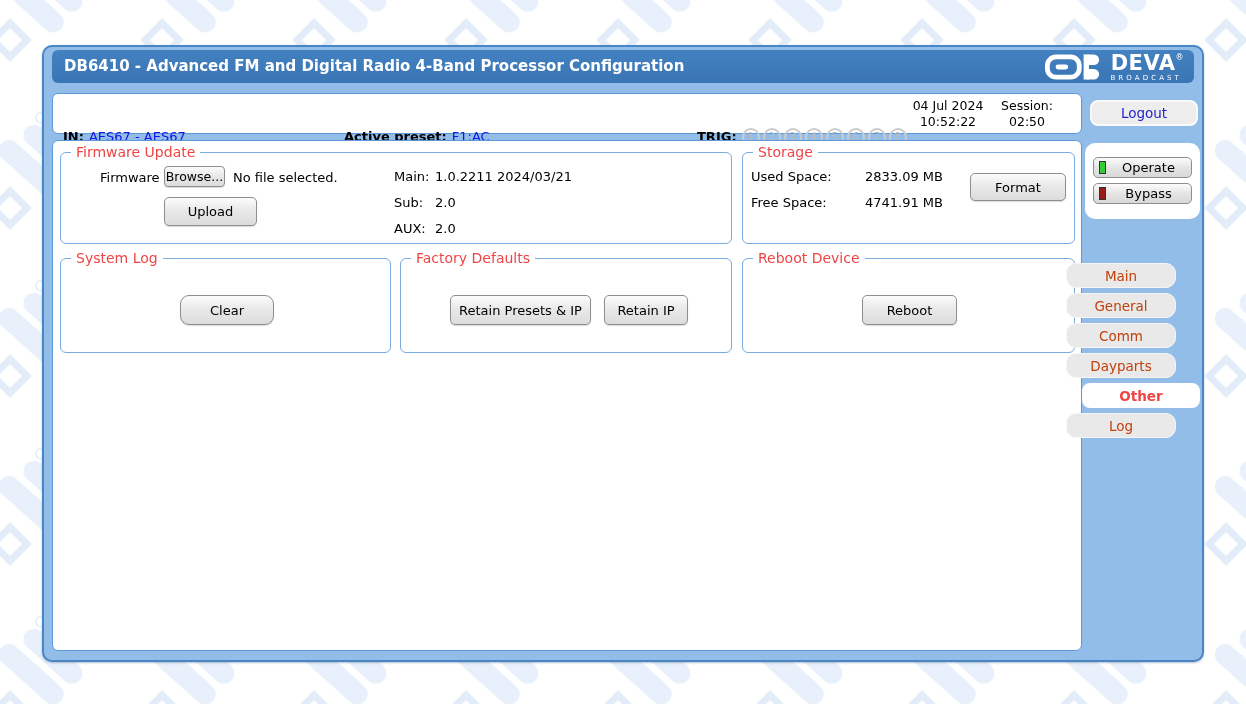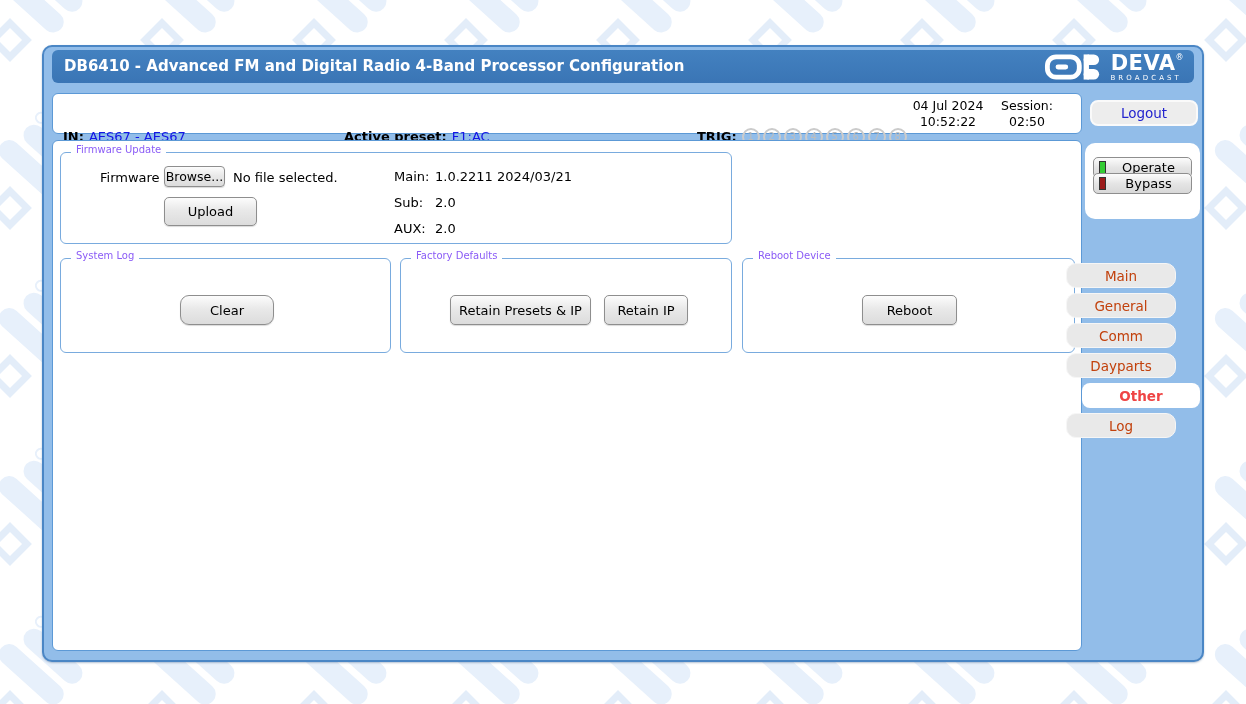--- a/index.html
+++ b/index.html
@@ -62,21 +62,21 @@
     color:#2323CE;font-size:13.5px;cursor:pointer;box-sizing:border-box;
   }
   
   .content{
     position:absolute;left:8px;top:93px;width:1030px;height:511px;
     background:#fff;border:1px solid #5C99D6;border-radius:6px;box-sizing:border-box;
   }
   .fs{position:absolute;border:1px solid #79ABDE;border-radius:6px;box-sizing:border-box;}
   .legend{
     position:absolute;top:-9px;left:10px;background:#fff;padding:0 5px;
-    color:#8b5cf6;font-size:10px;white-space:nowrap;
+    color:#ef4444;font-size:14px;white-space:nowrap;
   }
   .abs{position:absolute;white-space:nowrap;}
   
   .side-panel{
     position:absolute;left:1041px;top:96px;width:115px;height:76px;
     background:#fff;border-radius:10px;
   }
   .side-btn{
     position:absolute;left:8px;width:99px;height:21px;border-radius:5px;
     background:linear-gradient(#FCFCFC,#E5E5E5 50%,#D8D8D8);
@@ -528,20 +528,28 @@
       <span class="abs" style="left:172px;top:17px;">No file selected.</span>
       <div class="btn abs" style="left:103px;top:44px;width:93px;height:29px;border-radius:5px;">Upload</div>
       <span class="abs" style="left:333px;top:16px;">Main:</span>
       <span class="abs" style="left:374px;top:16px;">1.0.2211 2024/03/21</span>
       <span class="abs" style="left:333px;top:42px;">Sub:</span>
       <span class="abs" style="left:374px;top:42px;">2.0</span>
       <span class="abs" style="left:333px;top:68px;">AUX:</span>
       <span class="abs" style="left:374px;top:68px;">2.0</span>
     </div>
 
+    <div class="fs" style="left:689px;top:11px;width:333px;height:92px;">
+      <span class="legend">Storage</span>
+      <span class="abs" style="left:8px;top:16px;">Used Space:</span>
+      <span class="abs" style="left:100px;top:16px;width:100px;text-align:right;">2833.09 MB</span>
+      <span class="abs" style="left:8px;top:42px;">Free Space:</span>
+      <span class="abs" style="left:100px;top:42px;width:100px;text-align:right;">4741.91 MB</span>
+      <div class="btn abs" style="left:227px;top:20px;width:96px;height:28px;border-radius:5px;">Format</div>
+    </div>
 
     <div class="fs" style="left:7px;top:117px;width:331px;height:95px;">
       <span class="legend">System Log</span>
       <div class="btn abs" style="left:119px;top:36px;width:94px;height:30px;border-radius:9px;">Clear</div>
     </div>
 
     <div class="fs" style="left:347px;top:117px;width:332px;height:95px;">
       <span class="legend">Factory Defaults</span>
       <div class="btn abs" style="left:49px;top:36px;width:141px;height:30px;border-radius:5px;">Retain Presets &amp; IP</div>
       <div class="btn abs" style="left:203px;top:36px;width:84px;height:30px;border-radius:5px;">Retain IP</div>
@@ -552,21 +560,21 @@
       <div class="btn abs" style="left:119px;top:36px;width:95px;height:30px;border-radius:5px;">Reboot</div>
     </div>
 
   </div>
 
   <div class="side-panel">
     <div class="side-btn" style="top:14px;">
       <span class="led led-green"></span>
       <span class="btn-label">Operate</span>
     </div>
-    <div class="side-btn" style="top:30px;">
+    <div class="side-btn" style="top:40px;">
       <span class="led led-red"></span>
       <span class="btn-label">Bypass</span>
     </div>
   </div>
 
   <div class="nav-btn" style="top:216px;">Main</div>
   <div class="nav-btn" style="top:246px;">General</div>
   <div class="nav-btn" style="top:276px;">Comm</div>
   <div class="nav-btn" style="top:306px;">Dayparts</div>
   <div class="nav-btn active" style="top:336px;">Other</div>

